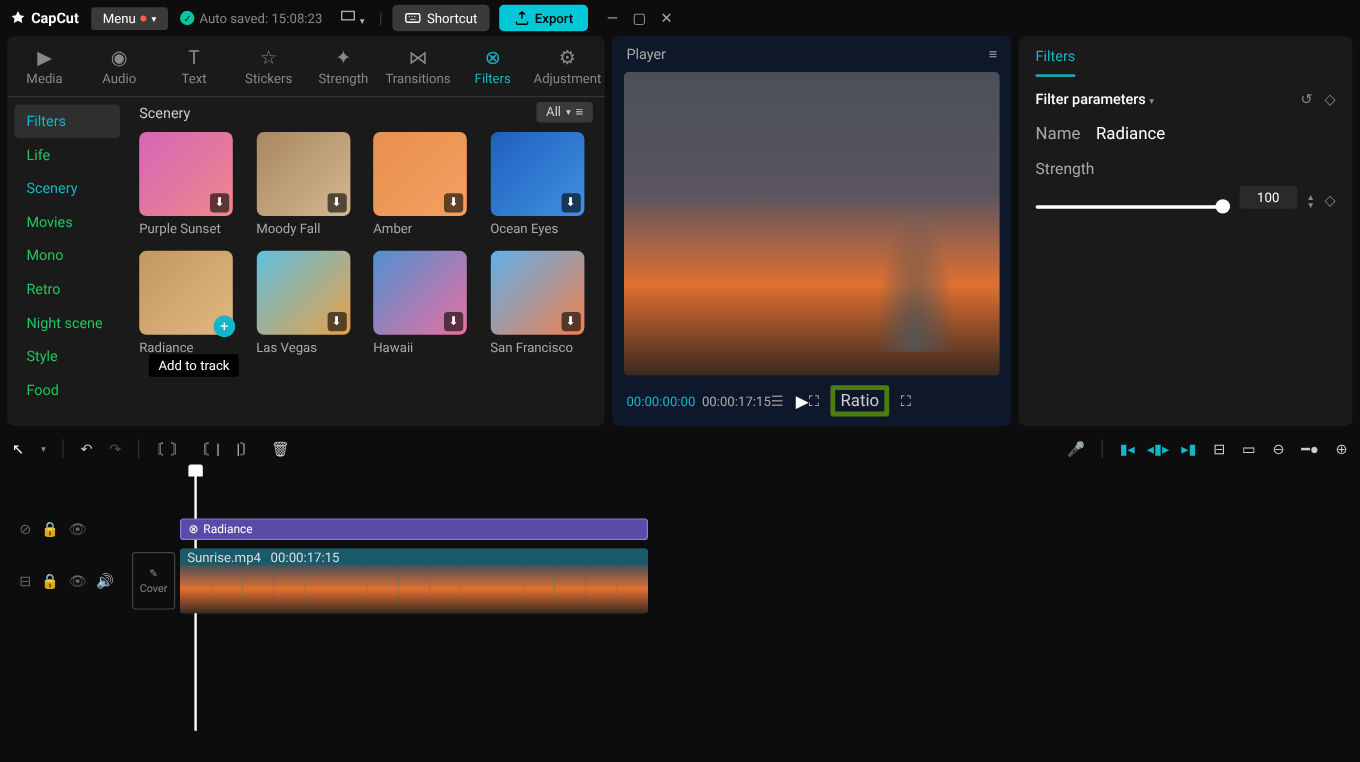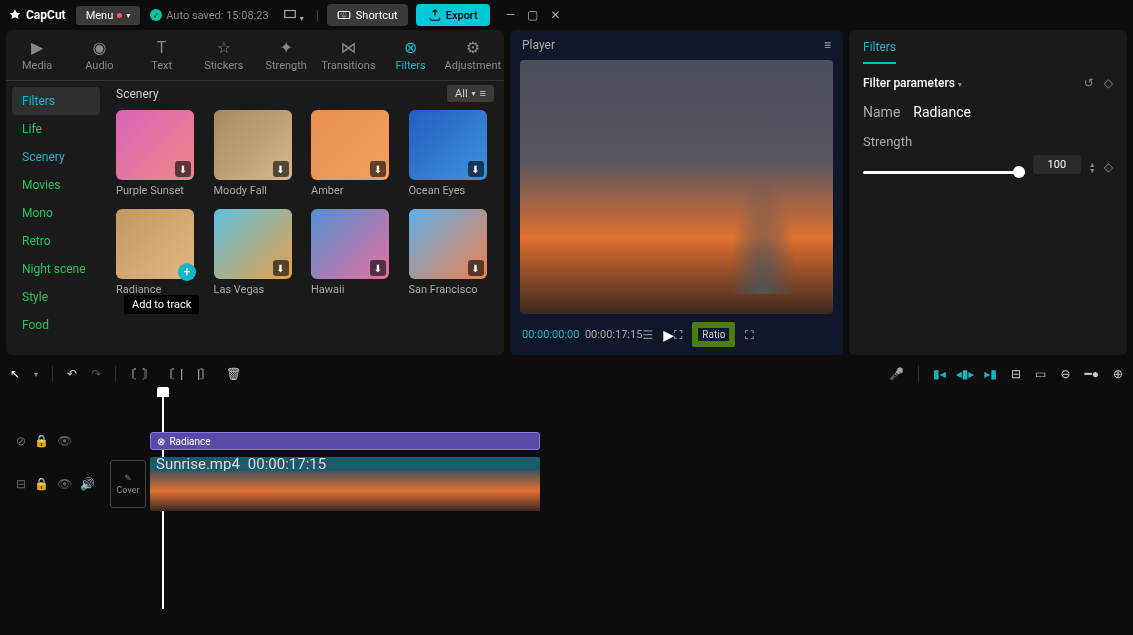--- a/index.html
+++ b/index.html
@@ -47,21 +47,21 @@
 .card-label{color:#aaa;font-size:11px;margin-top:4px;white-space:nowrap;overflow:hidden;text-overflow:ellipsis}
 .tooltip{position:absolute;background:#000;color:#fff;padding:3px 8px;font-size:11px;border-radius:2px;bottom:-18px;left:8px;white-space:nowrap}
 .player-panel{flex:1;background:#0f172a;border-radius:6px;display:flex;flex-direction:column}
 .player-header{display:flex;justify-content:space-between;align-items:center;padding:8px 12px;color:#aaa;font-size:12px}
 .player-preview{flex:1;margin:0 10px;border-radius:4px;background:linear-gradient(to bottom,#4a5058 0%,#5a5560 40%,#e07030 70%,#3a2820 100%);position:relative;overflow:hidden}
 .smoke{position:absolute;right:30px;bottom:20px;width:80px;height:140px;background:radial-gradient(ellipse at bottom,#555,transparent 60%)}
 .player-controls{display:flex;align-items:center;justify-content:flex-start;padding:8px 12px}
 .time-display{color:#17b5c8;font-size:11px}
 .time-display .total{color:#aaa}
 .pc-right{display:flex;gap:10px;align-items:center}
-.ratio-box{border:6px solid #4d7c0f;padding:1px 4px;font-size:10px;border-radius:2px}
+.ratio-box{border:4px solid #4d7c0f;padding:1px 4px;font-size:14px;border-radius:2px}
 .right-panel{width:278px;background:#1a1a1a;border-radius:6px;padding:10px 14px}
 .rp-title{color:#17b5c8;font-size:12px;padding-bottom:8px;border-bottom:2px solid #17b5c8;display:inline-block;margin-bottom:12px}
 .rp-section{display:flex;justify-content:space-between;align-items:flex-start;margin-bottom:14px}
 .rp-section-title{color:#fff;font-size:12px;font-weight:500}
 .rp-icons{display:flex;gap:10px;color:#888}
 .rp-row{display:flex;align-items:center;gap:13px;margin-bottom:14px;font-size:14px;color:#aaa}
 .rp-value{color:#fff}
 .slider-row{display:flex;align-items:flex-end;gap:8px}
 .slider{flex:1;height:3px;background:#fff;position:relative;border-radius:2px}
 .slider-thumb{position:absolute;right:0;top:-5px;width:12px;height:12px;background:#fff;border-radius:50%}
@@ -76,21 +76,21 @@
 .ruler{height:24px;position:relative;margin-left:140px;color:#888;font-size:10px}
 .ruler-mark{position:absolute;top:4px}
 .playhead{position:absolute;top:0;width:2px;height:220px;background:#fff;left:152px}
 .playhead::before{content:"";position:absolute;top:-2px;left:-5px;width:12px;height:10px;background:#fff;border-radius:2px 2px 0 0}
 .track-area{position:relative}
 .track-row{display:flex;align-items:center;height:24px;margin-bottom:2px}
 .track-controls{width:100px;display:flex;gap:8px;color:#666;font-size:12px;padding-left:6px}
 .track-lane{flex:1;position:relative}
 .filter-clip{height:18px;background:#5a4aa8;border:1px solid #8a7ae8;border-radius:3px;width:390px;display:flex;align-items:center;padding:0 6px;font-size:10px;color:#fff;gap:4px}
 .video-clip{height:54px;background:#2a6a7a;border-radius:3px;width:390px;overflow:hidden;position:relative}
-.video-clip-header{background:#1a5a6a;height:14px;padding:0 6px;font-size:15px;color:#ddd;display:flex;gap:8px;align-items:center}
+.video-clip-header{background:#1a5a6a;height:14px;padding:0 6px;font-size:11px;color:#ddd;display:flex;gap:8px;align-items:center}
 .video-frames{height:40px;display:flex}
 .frame{flex:1;background:linear-gradient(to bottom,#4a5058,#e07030,#3a2820)}
 .cover-box{width:36px;height:48px;border:1px solid #444;border-radius:3px;display:flex;flex-direction:column;align-items:center;justify-content:center;color:#888;font-size:9px;gap:2px;margin-left:100px}
 svg{width:14px;height:14px;fill:currentColor}
 </style>
 </head>
 <body>
 
 <div class="titlebar">
   <div class="logo">

